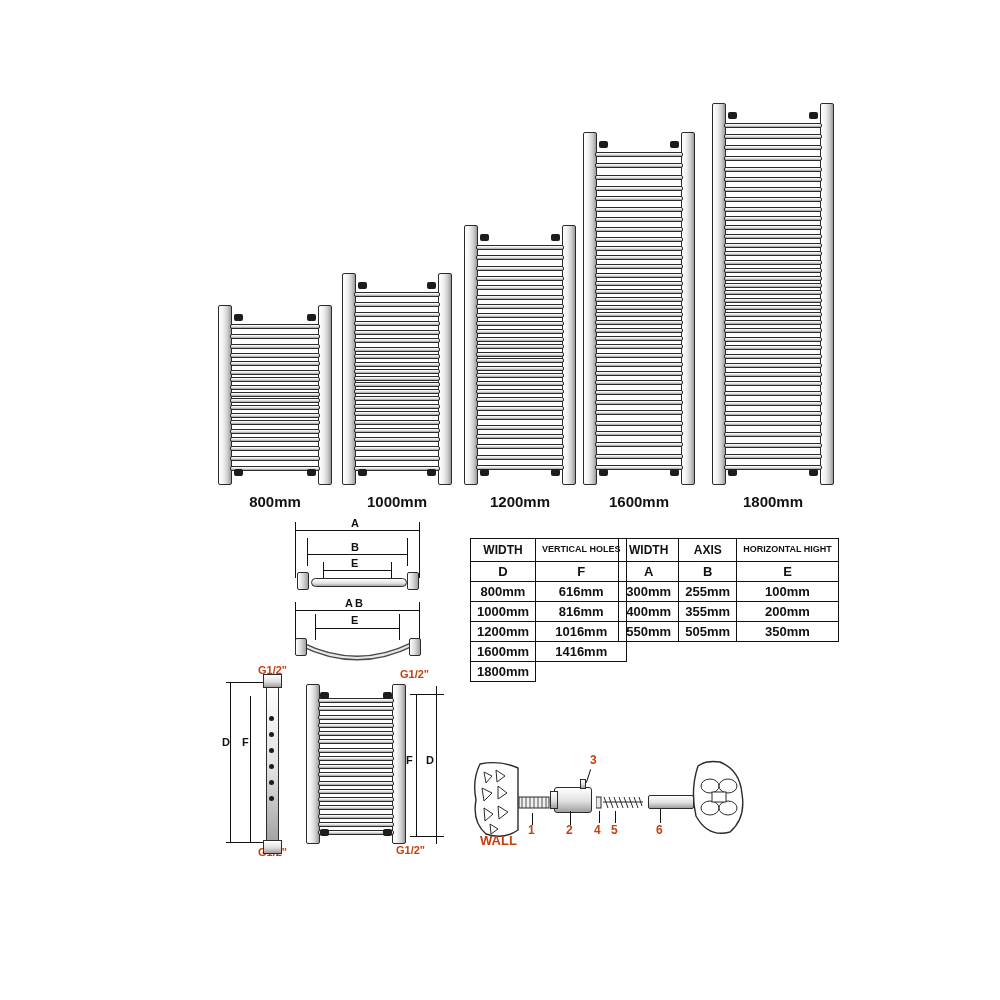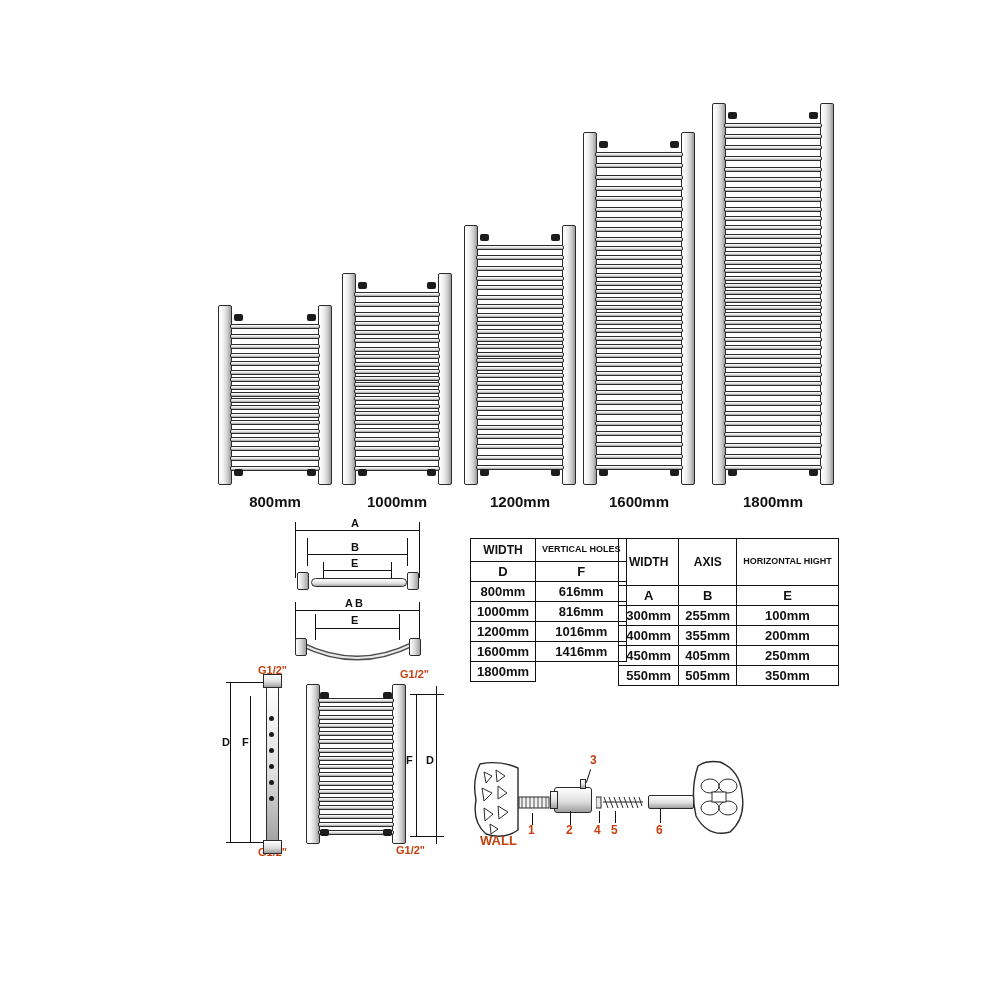--- a/index.html
+++ b/index.html
@@ -413,42 +413,37 @@
     </tr>
   </tbody>
     </table>
 </div>
 
 <div class="abs" style="left:618px;top:538px;">
   <table class="spec">
     <tbody>
         <tr>
       <th style="padding:4px 10px;">WIDTH</th>
-      <th style="padding:16px 10px;">AXIS</th>
+      <th style="padding:4px 10px;">AXIS</th>
       <th class="small">HORIZONTAL HIGHT</th>
     </tr>
     <tr>
       <td>A</td>
       <td>B</td>
       <td>E</td>
     </tr>
     <tr>
       <td>300mm</td>
       <td>255mm</td>
       <td>100mm</td>
     </tr>
     <tr>
       <td>400mm</td>
       <td>355mm</td>
       <td>200mm</td>
-    </tr>
-    <tr>
-      <td>450mm</td>
-      <td>405mm</td>
-      <td>250mm</td>
     </tr>
     <tr>
       <td>550mm</td>
       <td>505mm</td>
       <td>350mm</td>
     </tr>
   </tbody>
     </table>
 </div>
 

